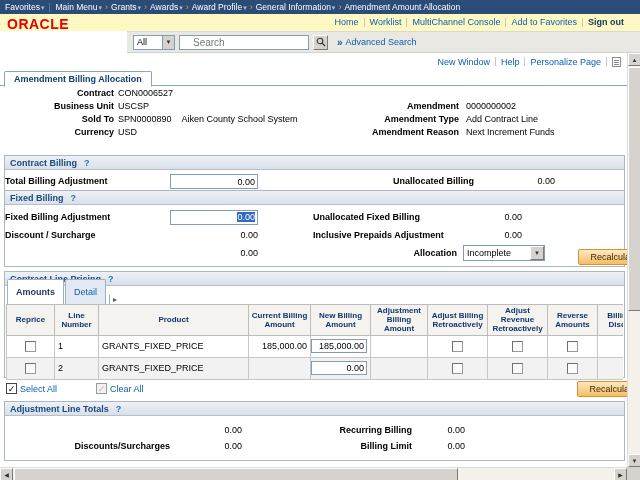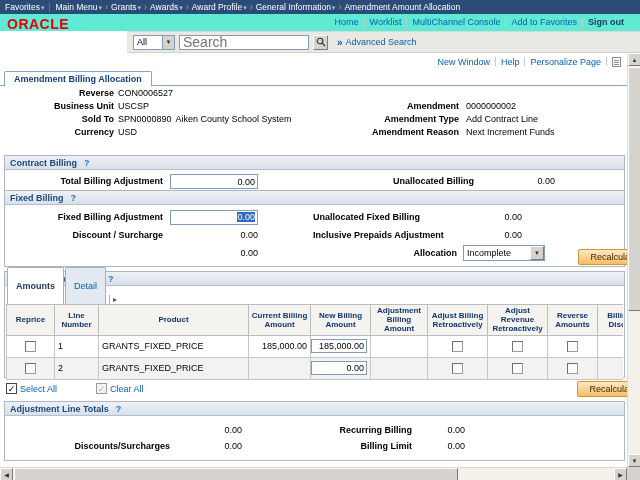--- a/index.html
+++ b/index.html
@@ -9,35 +9,35 @@
 
   
   .crumbbar { position:absolute; top:0; left:0; width:640px; height:14px; background:#2b4c77;
               display:flex; align-items:center; padding:0 5px; gap:3px; }
   .crumb { color:#fff; font-size:8.5px; cursor:pointer; white-space:nowrap; }
   .caret { color:#a9bdd8; font-size:7px; margin-left:1px; }
   .csep { color:#e0a33e; font-size:9px; }
   .cpipe { width:1px; height:9px; background:#56719a; margin:0 2px; }
 
   
-  .hdr { position:absolute; top:14px; left:0; width:640px; height:17px; background:#5eead4; }
+  .hdr { position:absolute; top:14px; left:0; width:640px; height:17px; background:#fef9c3; }
   .logo { position:absolute; left:7px; top:2px; font-size:14px; font-weight:bold; color:#e80000; letter-spacing:0.5px; }
   .hlinks { position:absolute; right:16px; top:3px; display:flex; align-items:center; gap:5px; font-size:9px; }
   .hlink { color:#0d5eaf; cursor:pointer; white-space:nowrap; }
   .hsep { width:1px; height:9px; background:#c9c9c9; }
   .signout { color:#17365d; font-weight:bold; cursor:pointer; }
 
   
   .searchband { position:absolute; top:31px; left:127px; width:513px; height:22px; background:#e9e8e3;
                 border-top:1px solid #d9d8d3; border-bottom:1px solid #d2d1cc; display:flex; align-items:center; padding-left:6px; gap:4px; }
   .scope { display:flex; align-items:center; background:#fff; border:1px solid #7f9db9; height:15px; width:42px; font-size:9px; cursor:pointer; }
   .scope-text { flex:1; padding-left:3px; }
   .scope-btn { width:12px; height:13px; background:#d6d3ce; border-left:1px solid #7f9db9; font-size:6px; color:#333;
                display:flex; align-items:center; justify-content:center; }
-  .searchin { width:130px; height:15px; border:1px solid #7f9db9; font-size:14px; padding:0 3px; font-family:"Liberation Sans",sans-serif; }
+  .searchin { width:130px; height:15px; border:1px solid #7f9db9; font-size:10px; padding:0 13px; font-family:"Liberation Sans",sans-serif; }
   .magbtn { width:15px; height:15px; background:#d6d3ce; border:1px solid; border-color:#fff #7a7a7a #7a7a7a #fff;
             display:flex; align-items:center; justify-content:center; cursor:pointer; }
   .advwrap { display:flex; align-items:center; gap:3px; margin-left:5px; }
   .adv-ico { color:#0d5eaf; font-size:10px; font-weight:bold; }
   .link { color:#0d5eaf; cursor:pointer; }
 
   
   .pagebar { position:absolute; top:55px; left:0; width:627px; height:13px; display:flex; justify-content:flex-end;
              align-items:center; gap:5px; padding-right:6px; font-size:9px; }
   .pb-ico { width:9px; height:10px; border:1px solid #8a8a8a; background:#fdfdfd; position:relative; cursor:pointer; }
@@ -46,29 +46,29 @@
   .ptab { display:inline-block; margin-left:4px; padding:2px 9px 2px 9px; background:#fff;
           border:1px solid #88a5c7; border-bottom:1px solid #fff; font-weight:bold; font-size:9px; color:#133d74;
           border-radius:2px 2px 0 0; position:relative; top:1px; cursor:default; }
 
   
   .inforow { position:absolute; left:4px; width:623px; height:13px; }
   .i-lab1 { position:absolute; left:0; width:110px; text-align:right; font-weight:bold; }
   .i-val1 { position:absolute; left:114px; }
   .i-lab2 { position:absolute; left:340px; width:115px; text-align:right; font-weight:bold; }
   .i-val2 { position:absolute; left:462px; }
-  .soldname { margin-left:4px; }
+  .soldname { margin-left:10px; }
 
   
   .group { position:absolute; left:4px; width:621px; border:1px solid #aeb6c2; background:#fff; }
   .ghead { height:14px; background:linear-gradient(#eef1f6,#d9e0ea); border-bottom:1px solid #b6bfcc;
            display:flex; align-items:center; padding:0 5px; font-weight:bold; font-size:9px; color:#1b4a7e; }
   .help { color:#2a6ebb; font-weight:bold; margin-left:7px; cursor:pointer; }
   .frow { position:relative; height:18px; }
-  .f-lab1 { position:absolute; left:0; top:3px; width:158px; text-align:right; font-weight:bold; }
+  .f-lab1 { position:absolute; left:0; top:3px; width:158px; text-align:left; font-weight:bold; }
   .f-lab2 { position:absolute; left:308px; top:3px; font-weight:bold; }
   .f-lab2b { position:absolute; left:388px; top:3px; font-weight:bold; }
   .f-val1 { position:absolute; left:165px; top:3px; width:88px; text-align:right; }
   .f-val2 { position:absolute; left:455px; top:3px; width:62px; text-align:right; }
   .f-val2b { position:absolute; left:455px; top:3px; width:95px; text-align:right; }
   .amtin { position:absolute; left:165px; top:1px; width:88px; height:15px; border:1px solid #7f9db9;
            font-size:9px; text-align:right; padding:0 2px; font-family:"Liberation Sans",sans-serif; }
   .fakein { position:absolute; left:165px; top:1px; width:88px; height:15px; border:1px solid #7f9db9; background:#fff;
             line-height:13px; text-align:right; padding:0 2px; cursor:text; }
   .sel { background:#316ac5; color:#fff; }
@@ -76,21 +76,21 @@
   .selectbox { position:absolute; left:458px; top:0; width:82px; height:16px; background:#fff; border:1px solid #7f9db9;
                display:flex; align-items:center; cursor:pointer; }
   .selectbox .txt { flex:1; padding-left:3px; }
   .ddbtn { width:14px; height:14px; background:#d6d3ce; border:1px solid; border-color:#fff #7a7a7a #7a7a7a #fff;
            font-size:6px; color:#333; display:flex; align-items:center; justify-content:center; }
   .recalc { position:absolute; height:16px; width:72px; background:linear-gradient(#ffe9c2,#f7bd63); border:1px solid #cf9433;
             border-radius:2px; font-size:9px; color:#3a2c0e; font-family:"Liberation Sans",sans-serif; cursor:pointer; text-align:center; line-height:14px; }
 
   
   .tabsrow { height:16px; margin:2px 0 0 2px; display:flex; align-items:flex-end; gap:1px; }
-  .gtab { padding:13px 8px; border:1px solid #9fb0c6; border-bottom:none; font-size:9px; border-radius:2px 2px 0 0; cursor:pointer; }
+  .gtab { padding:7px 8px; border:1px solid #9fb0c6; border-bottom:none; font-size:9px; border-radius:2px 2px 0 0; cursor:pointer; }
   .gtab.active { background:#fff; font-weight:bold; color:#223a5e; }
   .gtab.inactive { background:#e3e9f2; color:#0d5eaf; }
   .tabnext { font-size:8px; color:#555; margin-left:2px; border-left:1px solid #9fb0c6; padding-left:3px; cursor:pointer; }
   .gridwrap { width:617px; overflow:hidden; margin-left:1px; }
   table.grid { border-collapse:collapse; table-layout:fixed; width:635px; }
   .grid th { background:#f4f3ef; border:1px solid #bcbcbc; font-size:8px; color:#13366b; font-weight:bold;
              text-align:center; vertical-align:middle; padding:1px; line-height:1.15; height:30px; }
   .grid td { border:1px solid #c6c6c6; font-size:9px; height:22px; padding:1px 3px; vertical-align:middle; background:#fff; }
   .grid tr.alt td { background:#f2f2f2; }
   .num { text-align:right; }
@@ -186,21 +186,21 @@
     <span class="link">Personalize Page</span>
     <span class="hsep"></span>
     <span class="pb-ico"></span>
   </div>
 
   <div class="tabrow">
     <span class="ptab">Amendment Billing Allocation</span>
   </div>
 
   <div class="inforow" style="top:88px;">
-    <span class="i-lab1">Reverse</span>
+    <span class="i-lab1">Contract</span>
     <span class="i-val1">CON0006527</span>
   </div>
   <div class="inforow" style="top:101px;">
     <span class="i-lab1">Business Unit</span>
     <span class="i-val1">USCSP</span>
     <span class="i-lab2">Amendment</span>
     <span class="i-val2">0000000002</span>
   </div>
   <div class="inforow" style="top:114px;">
     <span class="i-lab1">Sold To</span>

